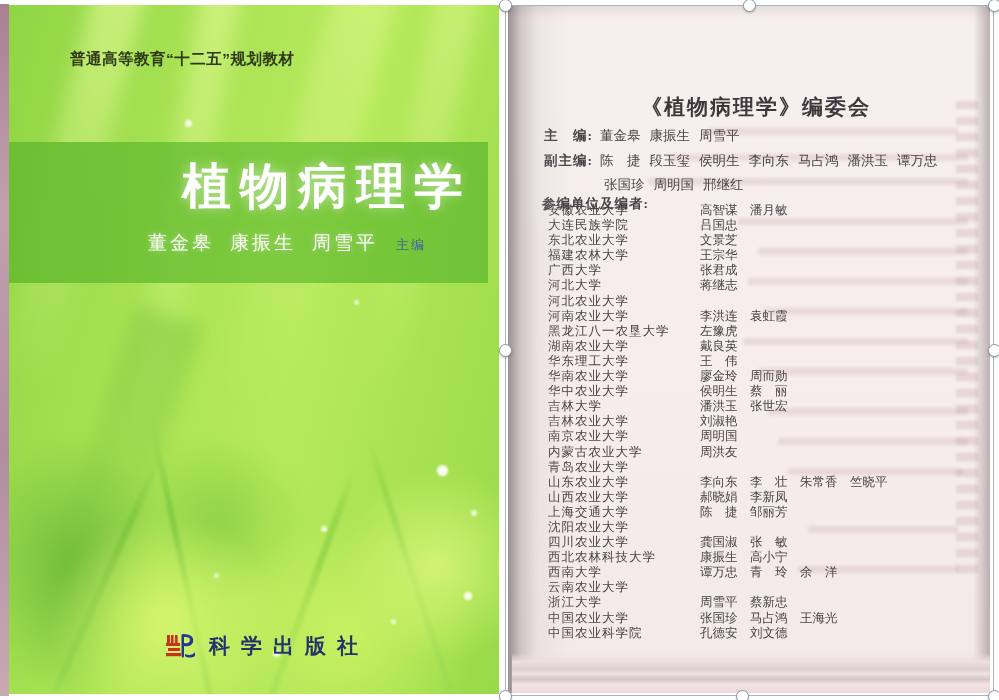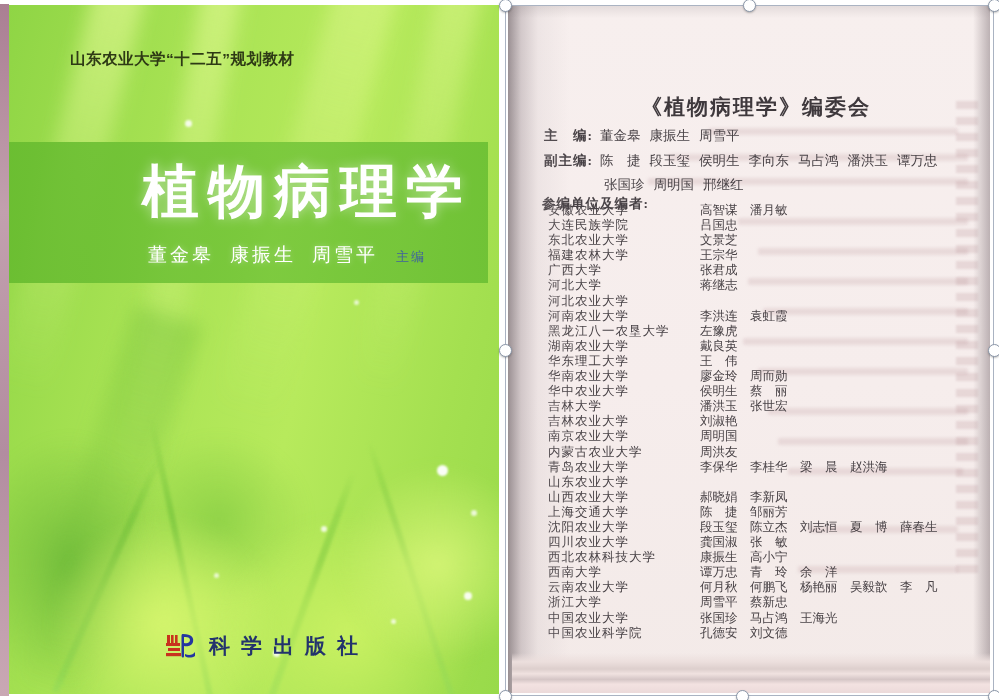--- a/index.html
+++ b/index.html
@@ -35,24 +35,24 @@
     background:radial-gradient(ellipse at center,rgba(110,190,55,.5),rgba(110,190,55,0) 70%);}
   .stem{position:absolute;pointer-events:none;background:linear-gradient(180deg,rgba(120,200,70,0),rgba(116,196,60,.75) 40%,rgba(150,220,90,.6));filter:blur(1.5px);border-radius:4px;}
   .t1{left:95px;bottom:-10px;width:7px;height:260px;transform:rotate(24deg);}
   .t2{left:170px;bottom:-20px;width:6px;height:300px;transform:rotate(-12deg);}
   .t3{left:300px;bottom:-10px;width:7px;height:240px;transform:rotate(20deg);}
   .t4{left:400px;bottom:-20px;width:6px;height:280px;transform:rotate(-18deg);}
   .dot{position:absolute;border-radius:50%;background:#ffffff;filter:blur(1px);pointer-events:none;}
 
   .cover-band{position:absolute;left:0;top:137px;width:479px;height:141px;
     background:linear-gradient(90deg,rgba(104,188,48,.92),rgba(117,198,58,.88) 55%,rgba(108,192,52,.92));}
-  .cover-title{position:absolute;right:16px;top:12px;margin:0;font-size:57px;font-weight:bold;color:#ffffff;
+  .cover-title{position:absolute;right:16px;top:12px;margin:0;font-size:49px;font-weight:bold;color:#ffffff;
     letter-spacing:9px;white-space:nowrap;text-shadow:0 0 12px rgba(255,255,255,.5);
     font-family:"Liberation Sans",sans-serif;}
-  .cover-authors{position:absolute;right:62px;top:100px;white-space:nowrap;color:#ffffff;
+  .cover-authors{position:absolute;right:62px;top:88px;white-space:nowrap;color:#ffffff;
     font-size:19px;letter-spacing:3px;text-shadow:0 0 6px rgba(255,255,255,.4);}
   .cover-authors .ca{margin-left:16px;}
   .cover-authors .role{font-size:13px;color:#40629e;margin-left:18px;letter-spacing:2px;text-shadow:none;}
 
   .cover-brand{position:absolute;left:50px;top:44px;display:flex;align-items:center;}
   .badge-wrap{position:relative;width:54px;height:56px;flex:0 0 auto;}
   .series-label{margin-left:11px;font-size:15.5px;font-weight:bold;color:#2e3a15;letter-spacing:.5px;white-space:nowrap;}
 
   .publisher{position:absolute;left:156px;top:627px;display:flex;align-items:center;}
   .publisher .sp-logo{flex:0 0 auto;margin-right:12px;}
@@ -121,21 +121,21 @@
     <div class="dot" style="left:345px;top:295px;width:5px;height:5px;opacity:.7"></div>
     <div class="dot" style="left:428px;top:460px;width:11px;height:11px;opacity:.95"></div>
     <div class="dot" style="left:312px;top:521px;width:6px;height:6px;opacity:.8"></div>
     <div class="dot" style="left:455px;top:587px;width:8px;height:8px;opacity:.9"></div>
     <div class="dot" style="left:264px;top:645px;width:7px;height:7px;opacity:.85"></div>
     <div class="dot" style="left:382px;top:614px;width:5px;height:5px;opacity:.75"></div>
     <div class="dot" style="left:205px;top:568px;width:5px;height:5px;opacity:.7"></div>
     <div class="dot" style="left:462px;top:505px;width:6px;height:6px;opacity:.75"></div>
 
     <div class="cover-brand">
-      <span class="series-label">山东农业大学“十二五”规划教材</span>
+      <span class="series-label">普通高等教育“十二五”规划教材</span>
     </div>
 
     <div class="cover-band">
       <h1 class="cover-title">植物病理学</h1>
       <div class="cover-authors">
         <span><span class="ca">董金皋</span><span class="ca">康振生</span><span class="ca">周雪平</span></span><span class="role">主编</span>
       </div>
     </div>
 
     <div class="publisher">
@@ -247,52 +247,50 @@
         <div class="c-row">
           <span class="c-unit">南京农业大学</span>
           <span class="c-eds"><span class="nm">周明国</span></span>
         </div>
         <div class="c-row">
           <span class="c-unit">内蒙古农业大学</span>
           <span class="c-eds"><span class="nm">周洪友</span></span>
         </div>
         <div class="c-row">
           <span class="c-unit">青岛农业大学</span>
-          <span class="c-eds"><span class="nm">李保华</span><span class="nm">李桂华</span><span class="nm">梁　晨</span><span class="nm">赵洪海</span></span>
         </div>
         <div class="c-row">
           <span class="c-unit">山东农业大学</span>
+          <span class="c-eds"><span class="nm">李向东</span><span class="nm">李　壮</span><span class="nm">朱常香</span><span class="nm">竺晓平</span></span>
         </div>
         <div class="c-row">
           <span class="c-unit">山西农业大学</span>
           <span class="c-eds"><span class="nm">郝晓娟</span><span class="nm">李新凤</span></span>
         </div>
         <div class="c-row">
           <span class="c-unit">上海交通大学</span>
           <span class="c-eds"><span class="nm">陈　捷</span><span class="nm">邹丽芳</span></span>
         </div>
         <div class="c-row">
           <span class="c-unit">沈阳农业大学</span>
-          <span class="c-eds"><span class="nm">段玉玺</span><span class="nm">陈立杰</span><span class="nm">刘志恒</span><span class="nm">夏　博</span><span class="nm">薛春生</span></span>
         </div>
         <div class="c-row">
           <span class="c-unit">四川农业大学</span>
           <span class="c-eds"><span class="nm">龚国淑</span><span class="nm">张　敏</span></span>
         </div>
         <div class="c-row">
           <span class="c-unit">西北农林科技大学</span>
           <span class="c-eds"><span class="nm">康振生</span><span class="nm">高小宁</span></span>
         </div>
         <div class="c-row">
           <span class="c-unit">西南大学</span>
           <span class="c-eds"><span class="nm">谭万忠</span><span class="nm">青　玲</span><span class="nm">余　洋</span></span>
         </div>
         <div class="c-row">
           <span class="c-unit">云南农业大学</span>
-          <span class="c-eds"><span class="nm">何月秋</span><span class="nm">何鹏飞</span><span class="nm">杨艳丽</span><span class="nm">吴毅歆</span><span class="nm">李　凡</span></span>
         </div>
         <div class="c-row">
           <span class="c-unit">浙江大学</span>
           <span class="c-eds"><span class="nm">周雪平</span><span class="nm">蔡新忠</span></span>
         </div>
         <div class="c-row">
           <span class="c-unit">中国农业大学</span>
           <span class="c-eds"><span class="nm">张国珍</span><span class="nm">马占鸿</span><span class="nm">王海光</span></span>
         </div>
         <div class="c-row">

